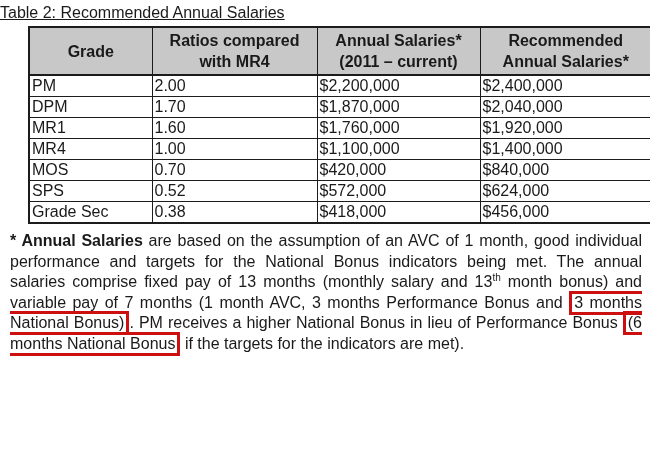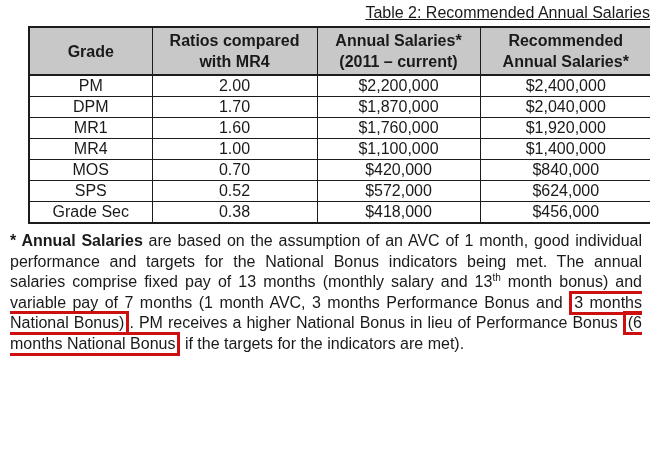--- a/index.html
+++ b/index.html
@@ -18,21 +18,21 @@
   }
   .page {
     position: relative;
     width: 650px;
     height: 458px;
     background: var(--page-bg);
     overflow: hidden;
     padding-top: 3px;
   }
   .doc-title {
-    text-align: right;
+    text-align: left;
     font-size: 16px;
     line-height: 20px;
     text-decoration: underline;
     margin: 0 0 3px 0;
   }
   table.salary-table {
     border-collapse: collapse;
     table-layout: fixed;
     margin-left: 28px;
     width: 623px;
@@ -54,21 +54,21 @@
     text-align: center;
     vertical-align: middle;
     white-space: pre-line;
   }
   table.salary-table td {
     border: 1px solid var(--table-border);
     font-size: 16px;
     line-height: 20px;
     height: 21px;
     padding: 0 2px;
-    text-align: center;
+    text-align: left;
     vertical-align: middle;
   }
   .footnote {
     margin: 7px 8px 0 10px;
     font-size: 16px;
     line-height: 20.5px;
     text-align: justify;
   }
   .footnote .bold { font-weight: 700; }
   .footnote sup { font-size: 10px; line-height: 0; vertical-align: super; }

